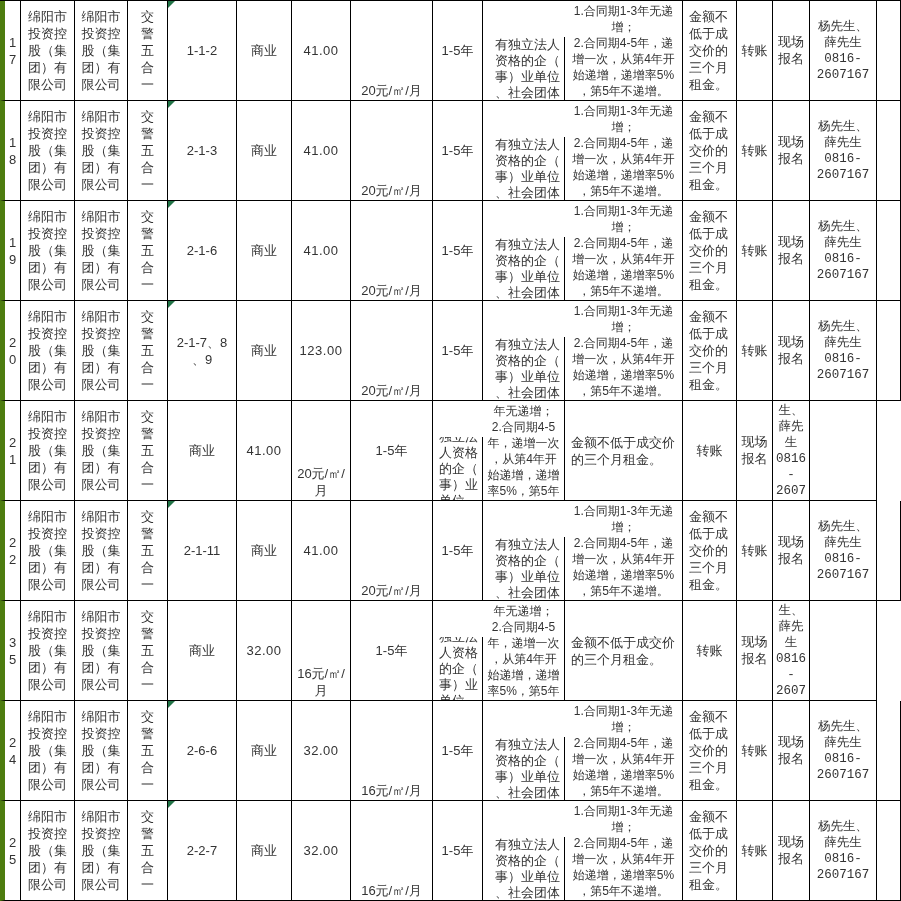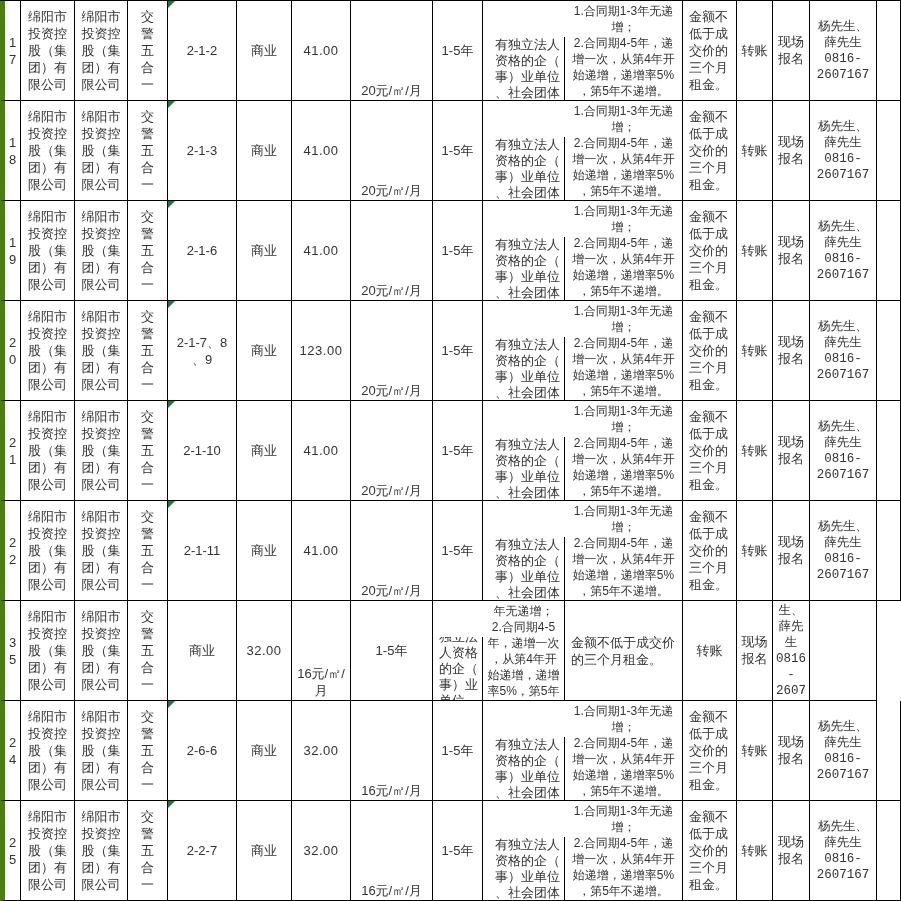--- a/index.html
+++ b/index.html
@@ -103,21 +103,21 @@
         <span>绵阳市投资控股（集团）有限公司</span>
       </div>
       <div class="cell c-lessor2">
         <span>绵阳市投资控股（集团）有限公司</span>
       </div>
       <div class="cell c-location">
         <span>交警五合一</span>
       </div>
       <div class="cell c-unit">
         <i class="tri" style="border-top-color: rgb(33, 115, 70);"></i>
-        <span>2-1-2</span>
+        <span>1-1-2</span>
       </div>
       <div class="cell c-usage">
         <span>商业</span>
       </div>
       <div class="cell c-area">
         <span>41.00</span>
       </div>
       <div class="cell c-price">
         <span>20元/㎡/月</span>
       </div>
@@ -300,24 +300,20 @@
         <span>21</span>
       </div>
       <div class="cell c-lessor1">
         <span>绵阳市投资控股（集团）有限公司</span>
       </div>
       <div class="cell c-lessor2">
         <span>绵阳市投资控股（集团）有限公司</span>
       </div>
       <div class="cell c-location">
         <span>交警五合一</span>
-      </div>
-      <div class="cell c-unit">
-        <i class="tri" style="border-top-color: rgb(33, 115, 70);"></i>
-        <span>2-1-10</span>
       </div>
       <div class="cell c-usage">
         <span>商业</span>
       </div>
       <div class="cell c-area">
         <span>41.00</span>
       </div>
       <div class="cell c-price">
         <span>20元/㎡/月</span>
       </div>

